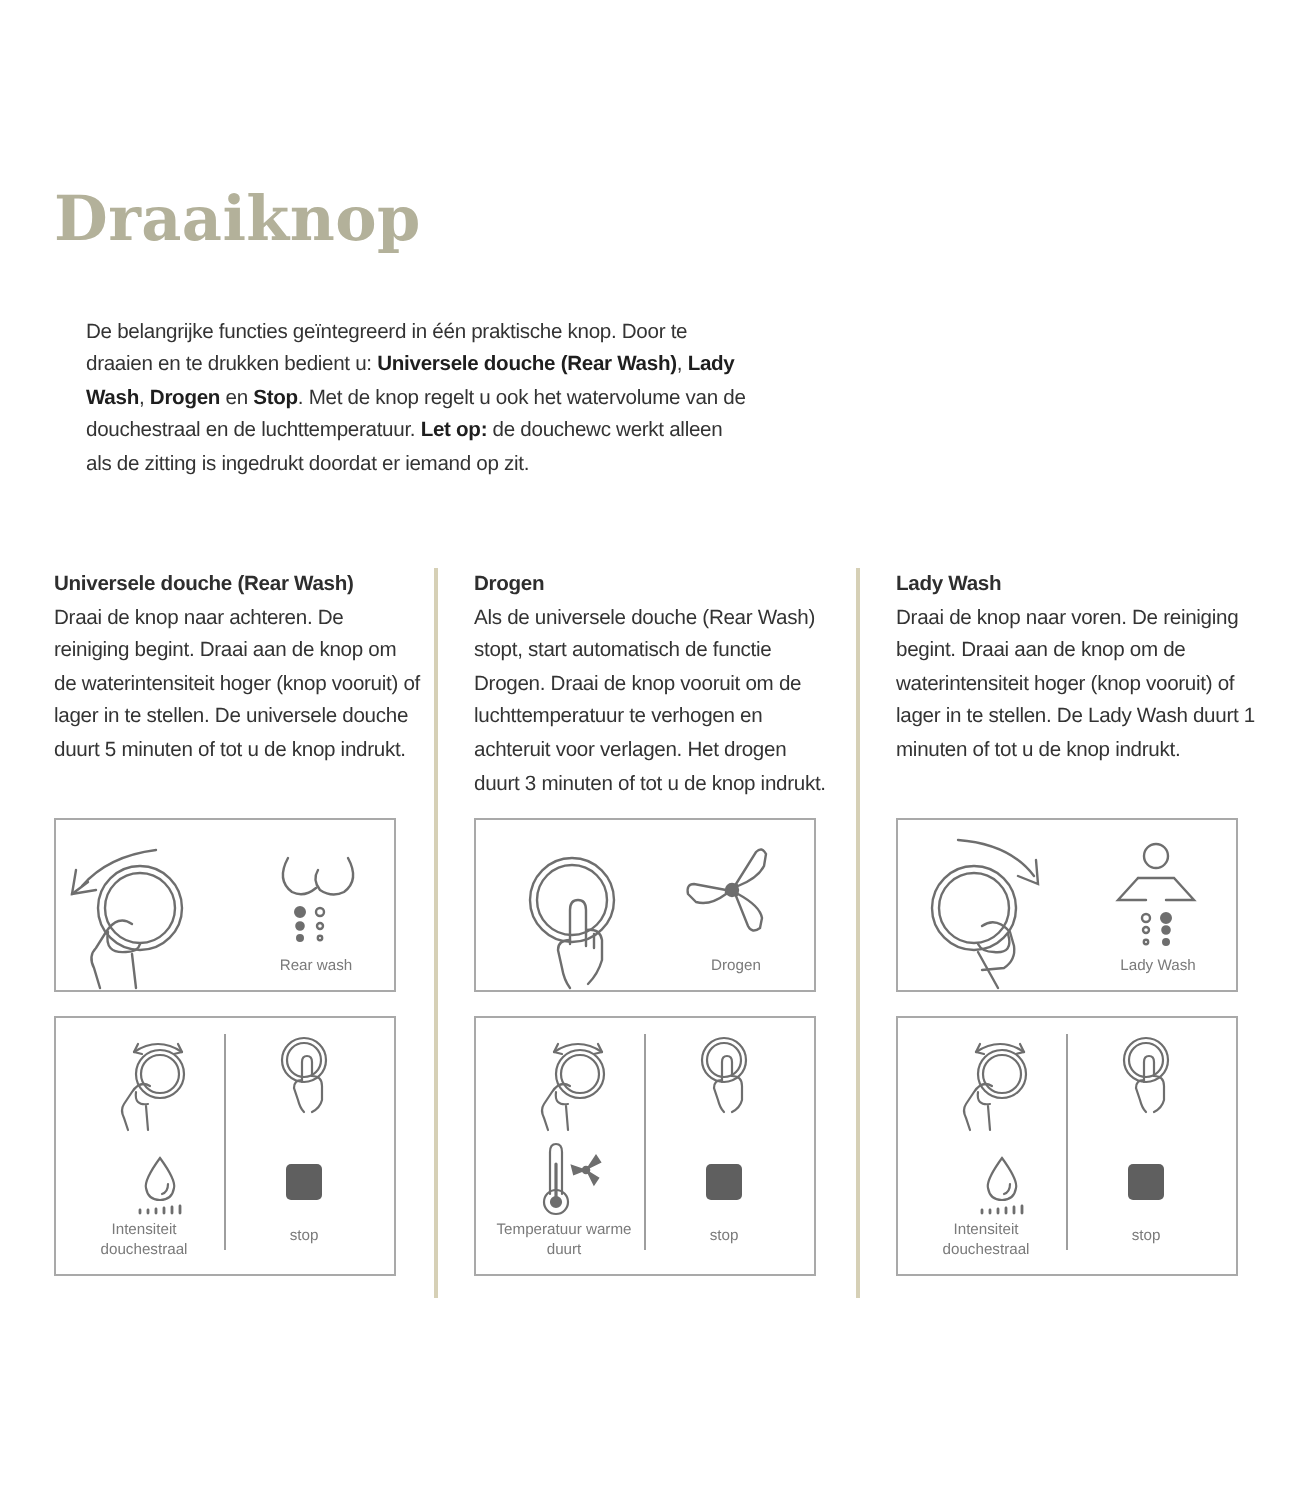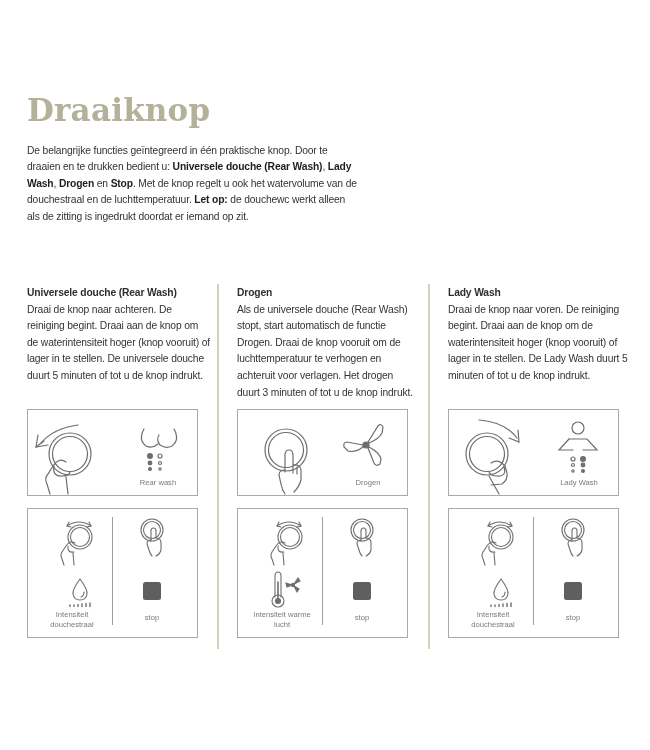--- a/index.html
+++ b/index.html
@@ -2,21 +2,21 @@
 <html><head>
 <meta charset="utf-8">
 <style>
   html, body { margin:0; padding:0; background:#ffffff; }
   body { width:650px; height:750px; position:relative; overflow:hidden;
          font-family:"Liberation Sans", sans-serif; color:#2a2a2a; }
   .title { position:absolute; left:27px; top:92px; margin:0;
            font-family:"DejaVu Serif", serif; font-weight:bold;
            font-size:31px; letter-spacing:0.2px; color:#b3b19a; }
   .intro { position:absolute; left:27px; top:143px; width:330px;
-           font-size:10.3px; line-height:16.4px; color:#333; margin:0; letter-spacing:-0.15px;}
+           font-size:10.3px; line-height:16.4px; color:#333; margin:16px; letter-spacing:-0.15px;}
   .intro b { font-weight:bold; color:#1e1e1e; }
   .col-text { position:absolute; top:285px; font-size:10.3px; line-height:16.6px; color:#333; letter-spacing:-0.15px; }
   .col-text .h { font-weight:bold; color:#2e2e2e; display:block; }
   .vdiv { position:absolute; top:284px; width:1.5px; height:365px; background:#d6d0b6; }
   .box { position:absolute; border:1.3px solid #a9a9a9; box-sizing:border-box; background:#fff; }
   .box svg { position:absolute; left:0; top:0; }
   .lbl { position:absolute; font-size:7.6px; color:#7a7a7a; text-align:center; line-height:9.6px; }
   .inner-div { position:absolute; width:1.2px; background:#9e9e9e; top:8px; bottom:12px; }
 </style>
 </head>
@@ -31,21 +31,21 @@
   <span>Draai de knop naar achteren. De reiniging begint. Draai aan de knop om de waterintensiteit hoger (knop vooruit) of lager in te stellen. De universele douche duurt 5 minuten of tot u de knop indrukt.</span>
 </div>
 <div class="vdiv" style="left:217px;"></div>
 <div class="col-text" style="left:237px; width:180px;">
   <span class="h">Drogen</span>
   <span>Als de universele douche (Rear Wash) stopt, start automatisch de functie Drogen. Draai de knop vooruit om de luchttemperatuur te verhogen en achteruit voor verlagen. Het drogen duurt 3 minuten of tot u de knop indrukt.</span>
 </div>
 <div class="vdiv" style="left:428px;"></div>
 <div class="col-text" style="left:448px; width:182px;">
   <span class="h">Lady Wash</span>
-  <span>Draai de knop naar voren. De reiniging begint. Draai aan de knop om de waterintensiteit hoger (knop vooruit) of lager in te stellen. De Lady Wash duurt 5 minuten of tot u de knop indrukt.</span>
+  <span>Draai de knop naar voren. De reiniging begint. Draai aan de knop om de waterintensiteit hoger (knop vooruit) of lager in te stellen. De Lady Wash duurt 1 minuten of tot u de knop indrukt.</span>
 </div>
 
 <div class="box" style="left:27px; top:409px; width:171px; height:87px;padding-left:28px;">
   <svg width="171" height="87" viewBox="0 0 171 87" fill="none" stroke="#6e6e6e" stroke-width="1.2" stroke-linecap="round">
     <g>
       <path d="M50 15 Q26 18 13 33"></path>
       <path d="M10 25 L8 37 L20 35"></path>
       <path d="M8 37 L16 31"></path>
       <circle cx="42" cy="44" r="21"></circle>
       <circle cx="42" cy="44" r="17.5"></circle>
@@ -140,21 +140,21 @@
     </g>
     <g>
       <circle cx="124" cy="21" r="11"></circle>
       <circle cx="124" cy="21" r="8.5"></circle>
       <path d="M123 32 L123 22 Q123 19 125.5 19 Q128 19 128 22 L128 29 Q133 29 133 34 L133 41 Q132 45 128 47"></path>
       <path d="M123 31 Q119 31 119 35 L121 41 Q122 45 124 47"></path>
     </g>
     <rect x="115" y="73" width="18" height="18" rx="2.5" fill="#5f5f5f" stroke="none"></rect>
   </svg>
   <div class="inner-div" style="left:84px;"></div>
-  <div class="lbl" style="left:8px; width:72px; top:101px;">Intensiteit warme lucht</div>
+  <div class="lbl" style="left:8px; width:72px; top:101px;">Temperatuur warme duurt</div>
   <div class="lbl" style="left:96px; width:56px; top:104px;">stop</div>
 </div>
 
 <div class="box" style="left:448px; top:409px; width:171px; height:87px;">
   <svg width="171" height="87" viewBox="0 0 171 87" fill="none" stroke="#6e6e6e" stroke-width="1.2" stroke-linecap="round">
     <g>
       <path d="M30 10 Q56 12 68 28"></path>
       <path d="M60 28 L70 32 L69 20"></path>
       <circle cx="38" cy="44" r="21"></circle>
       <circle cx="38" cy="44" r="17.5"></circle>

